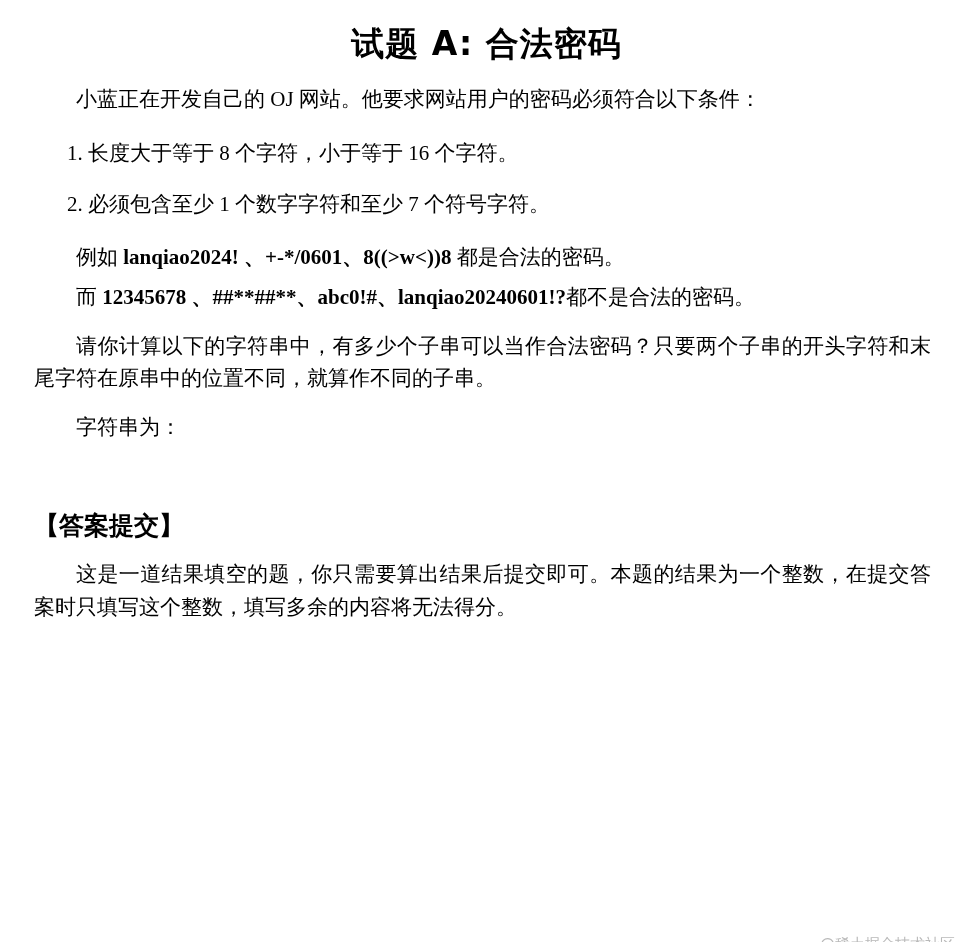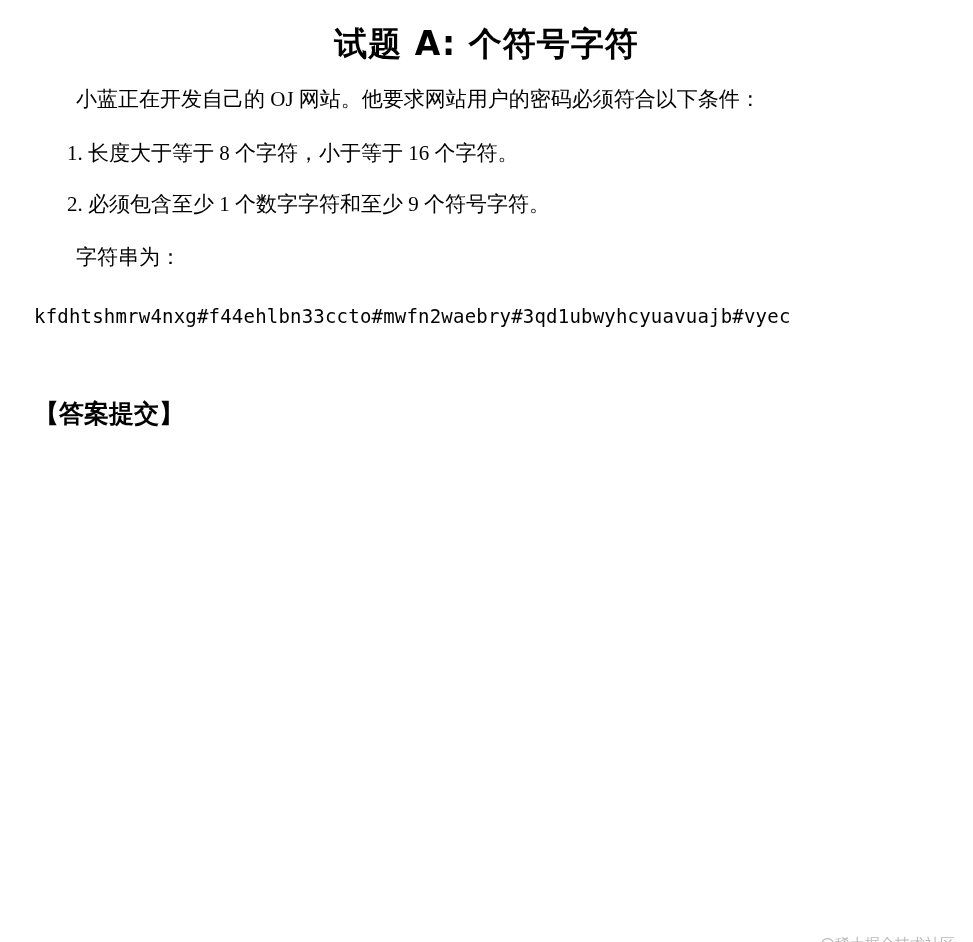--- a/index.html
+++ b/index.html
@@ -88,35 +88,41 @@
     font-size: 15px;
     color: #b9b9b9;
     font-family: "DejaVu Sans", "Liberation Sans", sans-serif;
   }
 </style>
 </head>
 <body>
 
 <div class="page">
 
-  <h1 class="doc-title">试题 A: 个符号字符</h1>
+  <h1 class="doc-title">试题 A: 合法密码</h1>
 
 
   <p class="para indent">小蓝正在开发自己的 OJ 网站。他要求网站用户的密码必须符合以下条件：</p>
 
   <ol class="rules">
     <li>长度大于等于 8 个字符，小于等于 16 个字符。</li>
-    <li>必须包含至少 1 个数字字符和至少 9 个符号字符。</li>
+    <li>必须包含至少 1 个数字字符和至少 7 个符号字符。</li>
   </ol>
 
+  <div class="examples">
+    <p class="para indent"><span>例如 </span><span class="bold-inline">lanqiao2024! 、+-*/0601、8((&gt;w&lt;))8</span><span> 都是合法的密码。</span></p>
 
+    <p class="para indent"><span>而 </span><span class="bold-inline">12345678 、##**##**、abc0!#、lanqiao20240601!?</span><span>都不是合法的密码。</span></p>
+  </div>
+
+  <p class="para indent">请你计算以下的字符串中，有多少个子串可以当作合法密码？只要两个子串的开头字符和末尾字符在原串中的位置不同，就算作不同的子串。</p>
 
   <p class="para indent">字符串为：</p>
 
   <div class="code-block">
-    <div>kfdhtshmrw4nxg#f44ehlbn33ccto#mwfn2waebry#3qd1ubwyhcyuavuajb#vyec</div>
   </div>
 
   <h2 class="section-head second">【答案提交】</h2>
 
+  <p class="para indent">这是一道结果填空的题，你只需要算出结果后提交即可。本题的结果为一个整数，在提交答案时只填写这个整数，填写多余的内容将无法得分。</p>
 
   <div class="watermark">@稀土掘金技术社区</div>
 </div>
 
 </body></html>

